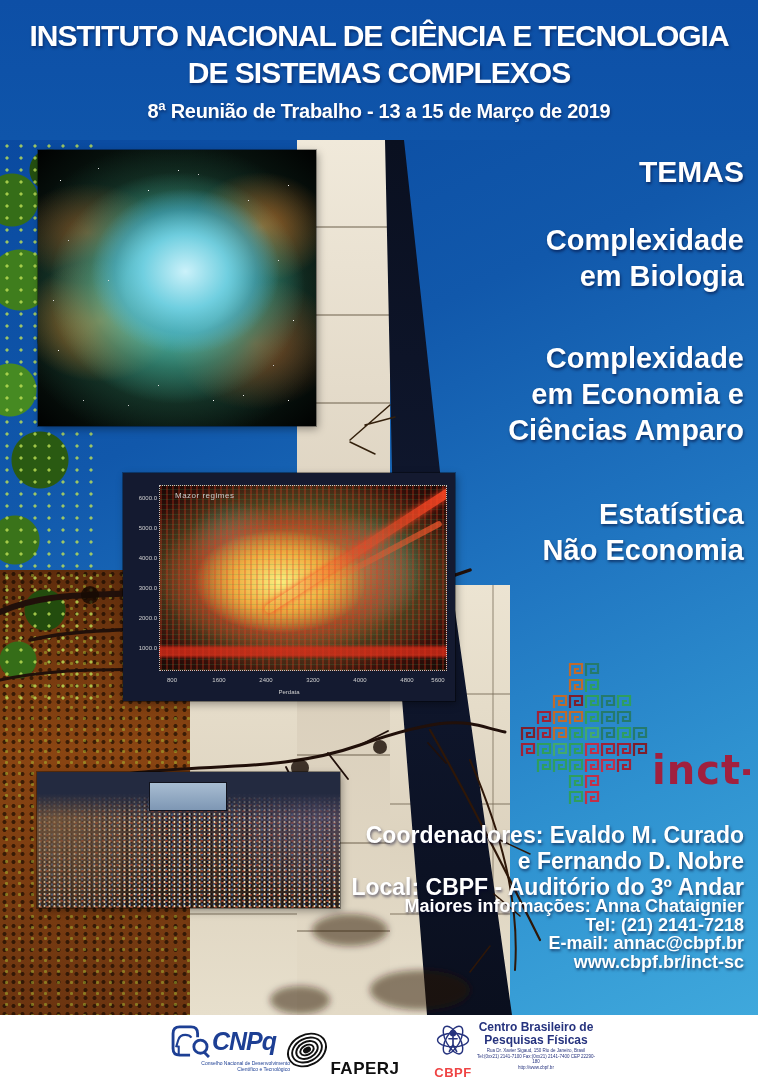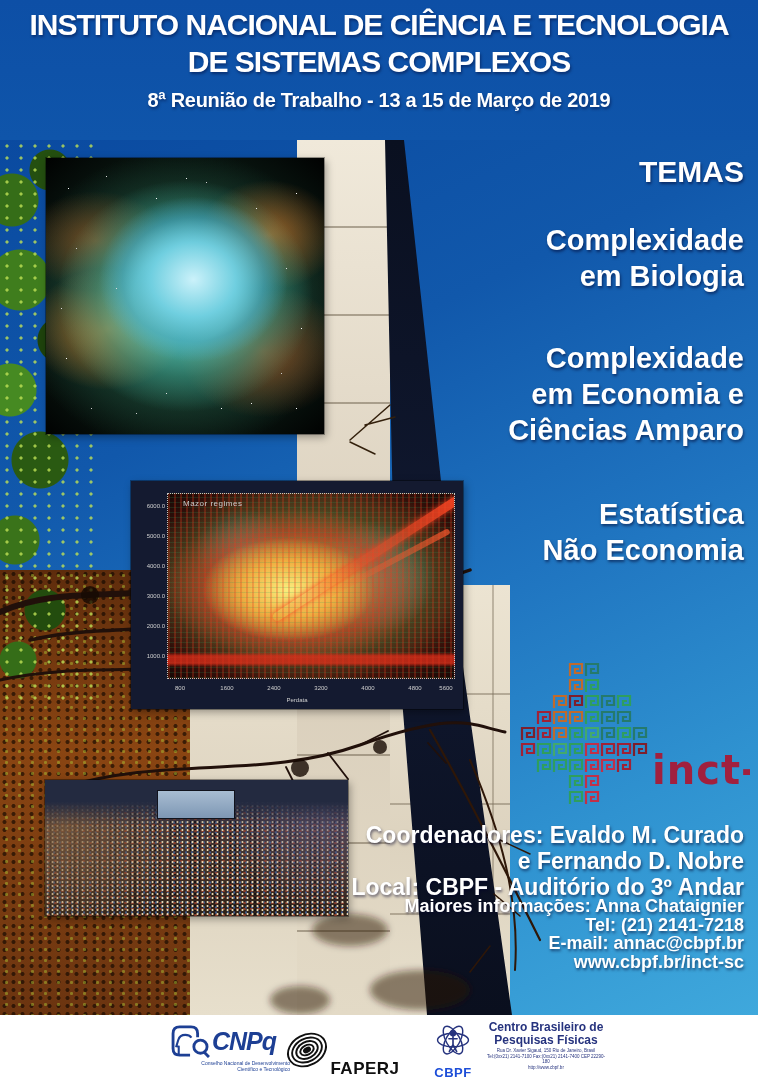--- a/index.html
+++ b/index.html
@@ -4,21 +4,21 @@
 <style>
   html,body{margin:0;padding:0;background:#fff;}
   .poster{position:relative;width:758px;height:1080px;overflow:hidden;
           font-family:"Liberation Sans",sans-serif;background:#fff;}
 
   
   .title-band{position:absolute;left:0;top:0;width:758px;height:140px;
     background:linear-gradient(180deg,#0d4fa6,#0f55aa);color:#fff;text-align:center;}
   .title-line{font-weight:700;font-size:30px;line-height:37px;letter-spacing:-1px;
     text-shadow:1px 2px 3px rgba(0,0,40,.45);}
-  .title-block{padding-top:6px;}
+  .title-block{padding-top:17px;}
   .subtitle{font-weight:700;font-size:20px;margin-top:9px;letter-spacing:-.3px;
     text-shadow:1px 2px 3px rgba(0,0,40,.45);}
 
   
   .photo{position:absolute;left:0;top:140px;width:758px;height:875px;
     background:linear-gradient(155deg,#0a4aa0 0%,#1158ab 30%,#1f74c0 55%,#2f92d0 78%,#3fa8dc 100%);}
   .wall-cream{position:absolute;left:180px;top:445px;width:330px;height:430px;
     background:
       repeating-linear-gradient(90deg,transparent 0 155px,rgba(120,108,88,.4) 155px 157px),
       repeating-linear-gradient(180deg,transparent 0 108px,rgba(120,108,88,.45) 108px 110px),
@@ -47,21 +47,21 @@
       radial-gradient(circle at 40px 320px,#2a5a12 0 28px,transparent 29px),
       radial-gradient(circle at 15px 400px,#3a731a 0 24px,transparent 25px),
       radial-gradient(circle at 45px 470px,#234c0e 0 20px,transparent 21px),
       radial-gradient(circle at 18px 520px,#356d18 0 18px,transparent 19px);}
   .foliage::after{content:"";position:absolute;inset:0;
     background-image:radial-gradient(circle,rgba(190,225,85,.8) 1.2px,transparent 2px);
     background-size:14px 12px;}
   .branches{position:absolute;left:0;top:0;width:758px;height:875px;}
 
   
-  .fig{position:absolute;box-shadow:0 0 0 1px rgba(0,0,0,.35),2px 3px 8px rgba(0,0,0,.35);margin:8px;}
+  .fig{position:absolute;box-shadow:0 0 0 1px rgba(0,0,0,.35),2px 3px 8px rgba(0,0,0,.35);margin:0;}
   .nebula{left:38px;top:150px;width:278px;height:276px;overflow:hidden;background-color:#000;
     background-image:
       radial-gradient(ellipse 34% 30% at 53% 44%,rgba(210,245,255,.95),rgba(120,215,240,.8) 45%,rgba(70,170,210,.45) 75%,transparent 100%),
       radial-gradient(ellipse 46% 42% at 50% 50%,rgba(90,205,190,.75) 0 40%,rgba(60,160,140,.5) 70%,transparent 100%),
       radial-gradient(ellipse 28% 22% at 22% 62%,rgba(225,135,45,.75),transparent 100%),
       radial-gradient(ellipse 25% 20% at 80% 28%,rgba(215,120,40,.7),transparent 100%),
       radial-gradient(ellipse 30% 24% at 78% 70%,rgba(200,95,35,.6),transparent 100%),
       radial-gradient(ellipse 26% 18% at 18% 30%,rgba(190,100,35,.55),transparent 100%),
       radial-gradient(ellipse 60% 55% at 48% 52%,rgba(55,130,105,.55) 30%,rgba(35,90,70,.35) 70%,transparent 100%),
       radial-gradient(ellipse 75% 70% at 50% 50%,rgba(25,60,45,.5) 55%,transparent 100%);}
@@ -129,22 +129,22 @@
   .cnpq{left:170px;top:9px;width:120px;text-align:right;}
   .cnpq-row{display:flex;align-items:center;}
   .cnpq-word{font-size:25px;font-weight:700;font-style:italic;color:#1d3f94;letter-spacing:-1px;}
   .cnpq-cap{font-size:5px;color:#1d3f94;line-height:6px;margin-top:2px;}
   .faperj{left:283px;top:5px;width:118px;text-align:center;}
   .faperj-row{display:flex;align-items:center;justify-content:center;}
   .faperj-word{font-size:17px;font-weight:700;color:#101010;letter-spacing:.5px;margin-top:39px;}
   .faperj-cap{font-size:5px;color:#101010;font-weight:700;line-height:6px;margin-top:2px;}
   .cbpf{left:433px;top:6px;display:flex;}
   .cbpf-iconcol{width:40px;text-align:center;}
-  .cbpf-abbr{font-size:13px;font-weight:700;color:#1d4ed8;letter-spacing:.5px;}
-  .cbpf-textcol{margin-left:12px;width:122px;text-align:center;}
+  .cbpf-abbr{font-size:13px;font-weight:700;color:#ef4444;letter-spacing:.5px;}
+  .cbpf-textcol{margin-left:2px;width:122px;text-align:center;}
   .cbpf-name{font-size:12px;line-height:13px;font-weight:700;color:#26337e;}
   .cbpf-addr{font-size:4.5px;line-height:5.5px;color:#26337e;margin-top:1px;}
 </style>
 </head>
 <body>
 
 <div class="poster">
 
   <header class="title-band">
     <div class="title-block">

